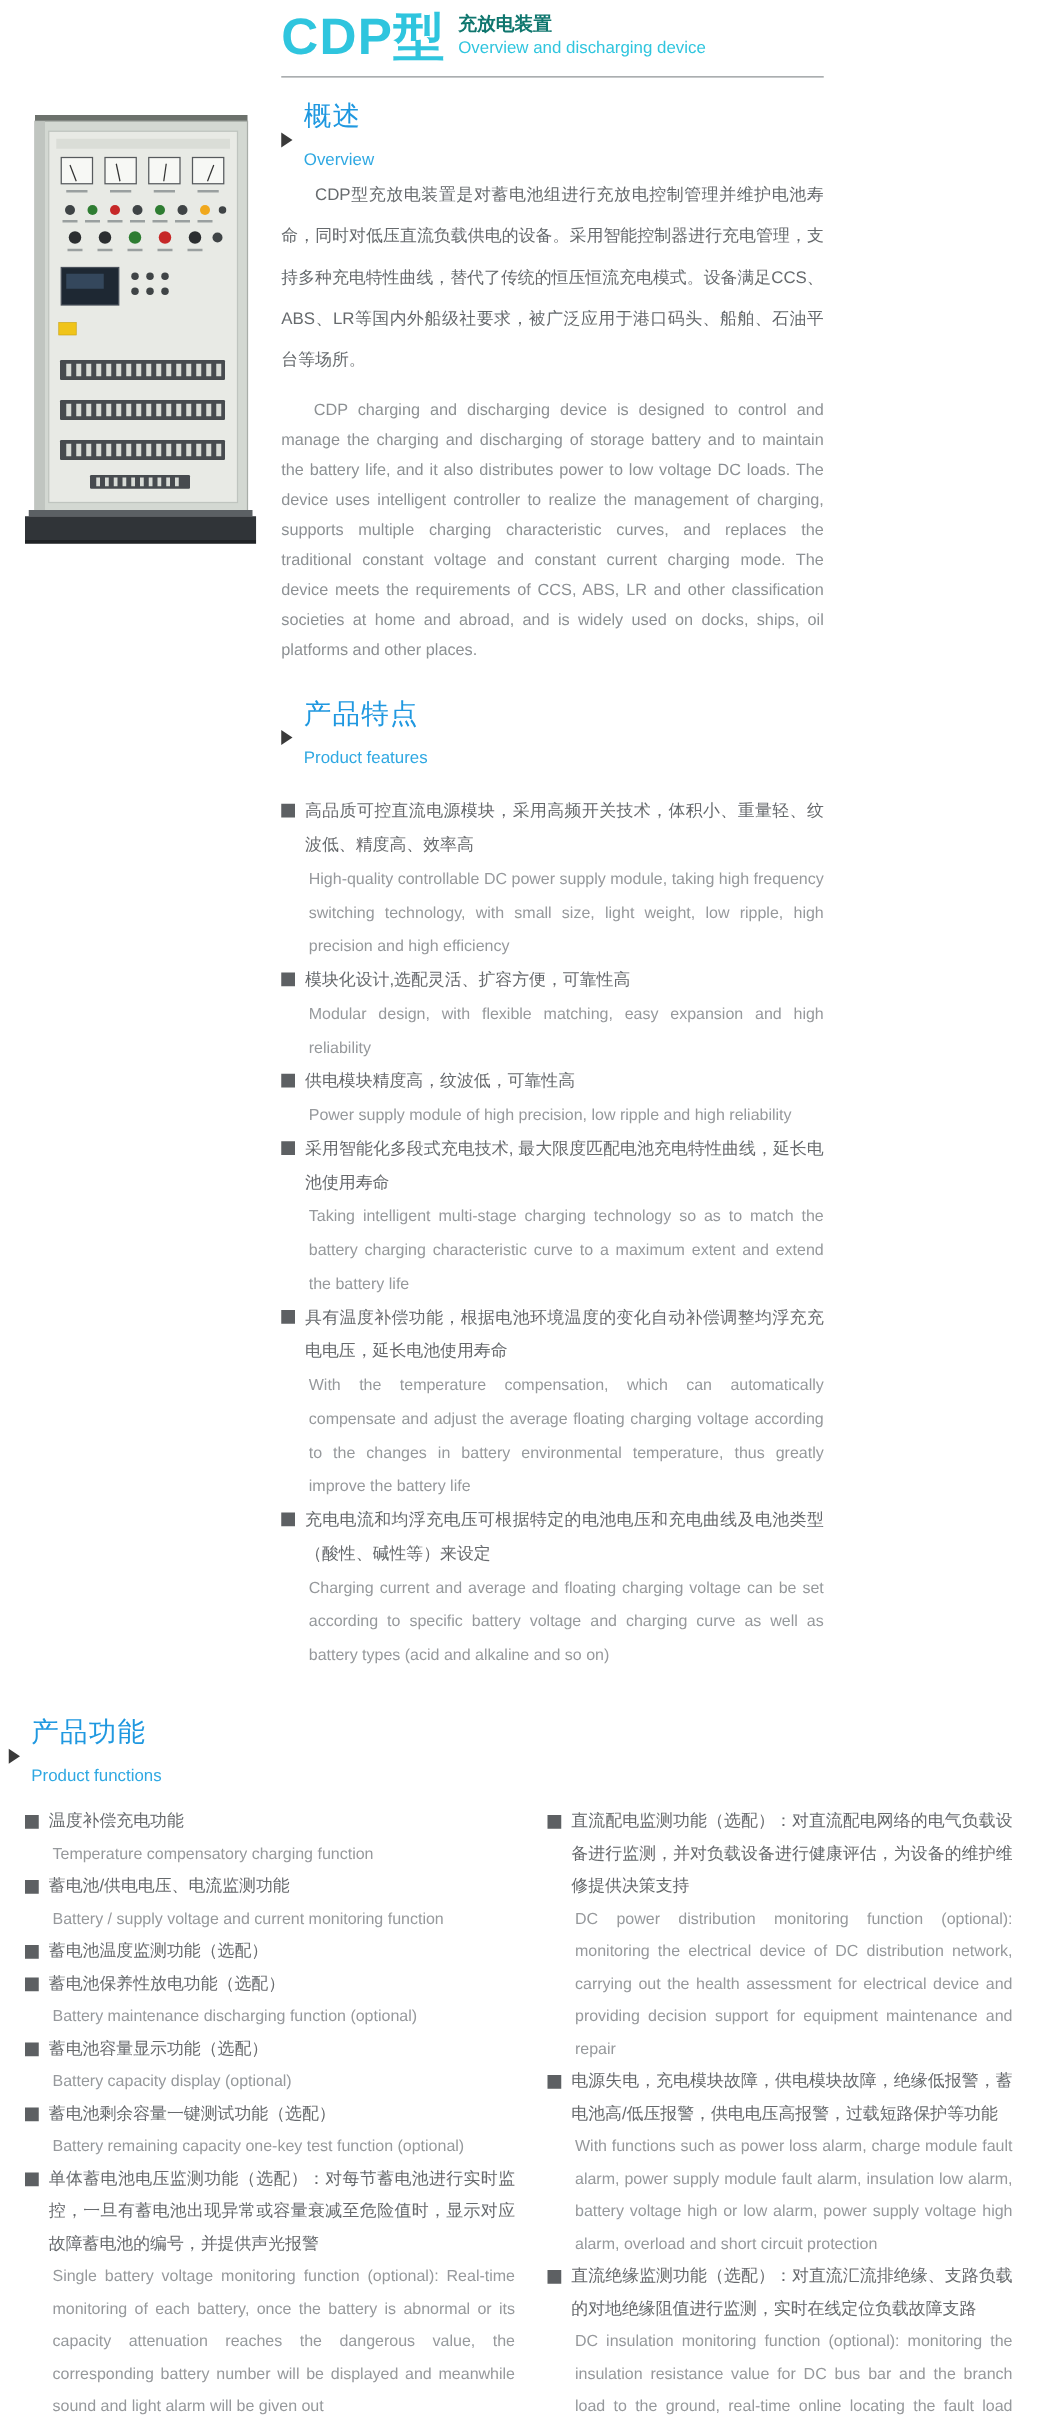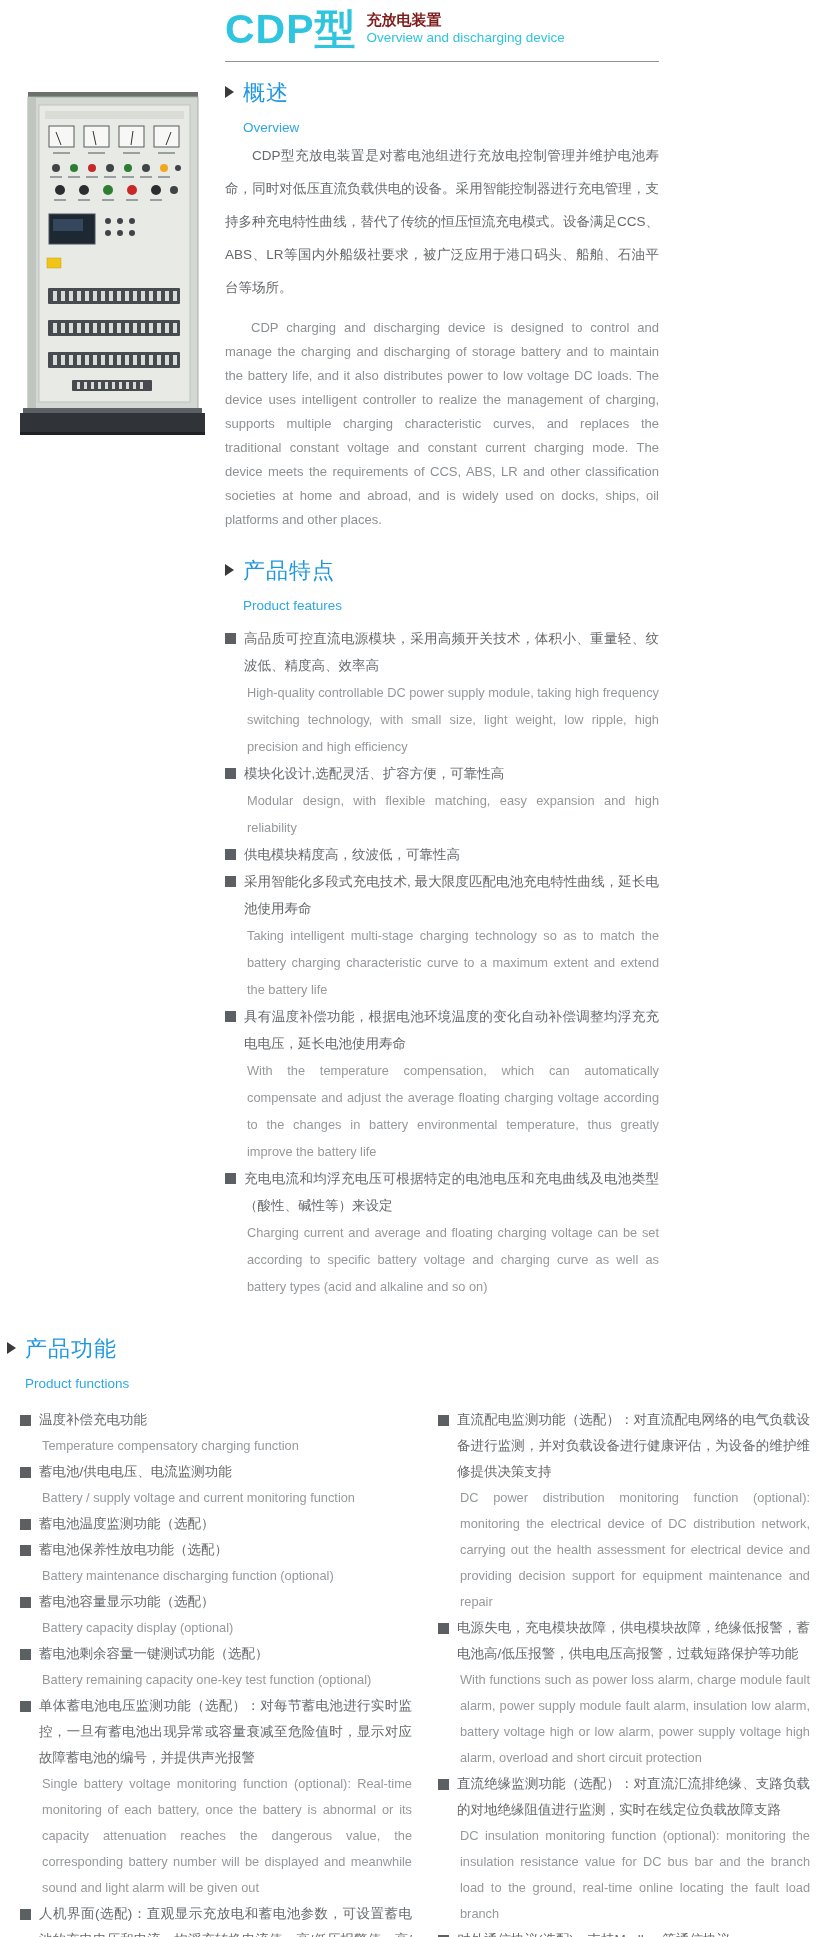--- a/index.html
+++ b/index.html
@@ -8,36 +8,36 @@
 
   
   .top { display:flex; padding-top:6px; }
   .photo-col { flex:0 0 225px; width:225px; padding-top:86px; box-sizing:border-box; display:flex; justify-content:center; }
   .content-col { flex:0 0 434px; width:434px; }
 
   
   .brand { display:flex; align-items:flex-start; }
   .brand-model { font-size:41px; line-height:46px; color:#2fc5de; letter-spacing:1px; font-weight:700; }
   .brand-subs { margin-left:10px; padding-top:4px; }
-  .brand-sub-cn { font-size:15px; font-weight:bold; color:#7f1d1d; line-height:19px; }
+  .brand-sub-cn { font-size:15px; font-weight:bold; color:#0f766e; line-height:19px; }
   .brand-sub-en { font-size:13.5px; color:#2fc5de; line-height:18px; }
   .divider { border:none; border-top:1px solid #8f9496; margin:9px 0 18px 0; }
 
   
-  .sec-head { display:flex; align-items:flex-start; }
+  .sec-head { display:flex; align-items:center; }
   .tri { width:0; height:0; border-left:9px solid #3a3a3a; border-top:6px solid transparent; border-bottom:6px solid transparent; margin-top:6px; margin-right:9px; flex:0 0 auto; }
   .sec-cn { font-size:22px; color:#1f98e0; line-height:26px; letter-spacing:1px; }
   .sec-en { font-size:13.5px; color:#2fa8e2; line-height:19px; margin-top:12px; }
 
   
   .para-cn { font-size:13.5px; color:#666a6d; line-height:33px; text-align:justify; text-indent:2em; margin-top:2px; }
   .para-en { font-size:13px; color:#8d9194; line-height:24px; text-align:justify; text-indent:2em; margin-top:12px; }
 
   
-  .items { margin-top:10px; }
+  .items { margin-top:20px; }
   .item { position:relative; padding-left:19px; }
   .sq { position:absolute; left:0; top:8px; width:11px; height:11px; background:#5d6063; }
   .item-cn { font-size:13.5px; color:#66696c; line-height:27px; text-align:justify; }
   .item-en { font-size:12.8px; color:#96999c; line-height:27px; text-align:justify; padding-left:3px; }
   .func .item-cn { line-height:26px; }
   .func .item-en { line-height:26px; }
 
   
   .functions { margin-top:36px; padding-left:7px; }
   .func-cols { display:flex; margin-top:14px; padding-left:13px; }
@@ -255,20 +255,21 @@
             <div class="item-en">High-quality controllable DC power supply module, taking high frequency switching technology, with small size, light weight, low ripple, high precision and high efficiency</div>
           </div>
           <div class="item">
             <span class="sq"></span>
             <div class="item-cn">模块化设计,选配灵活、扩容方便，可靠性高</div>
             <div class="item-en">Modular design, with flexible matching, easy expansion and high reliability</div>
           </div>
           <div class="item">
             <span class="sq"></span>
             <div class="item-cn">供电模块精度高，纹波低，可靠性高</div>
+            <div class="item-en">Power supply module of high precision, low ripple and high reliability</div>
           </div>
           <div class="item">
             <span class="sq"></span>
             <div class="item-cn">采用智能化多段式充电技术, 最大限度匹配电池充电特性曲线，延长电池使用寿命</div>
             <div class="item-en">Taking intelligent multi-stage charging technology so as to match the battery charging characteristic curve to a maximum extent and extend the battery life</div>
           </div>
           <div class="item">
             <span class="sq"></span>
             <div class="item-cn">具有温度补偿功能，根据电池环境温度的变化自动补偿调整均浮充充电电压，延长电池使用寿命</div>
             <div class="item-en">With the temperature compensation, which can automatically compensate and adjust the average floating charging voltage according to the changes in battery environmental temperature, thus greatly improve the battery life</div>

